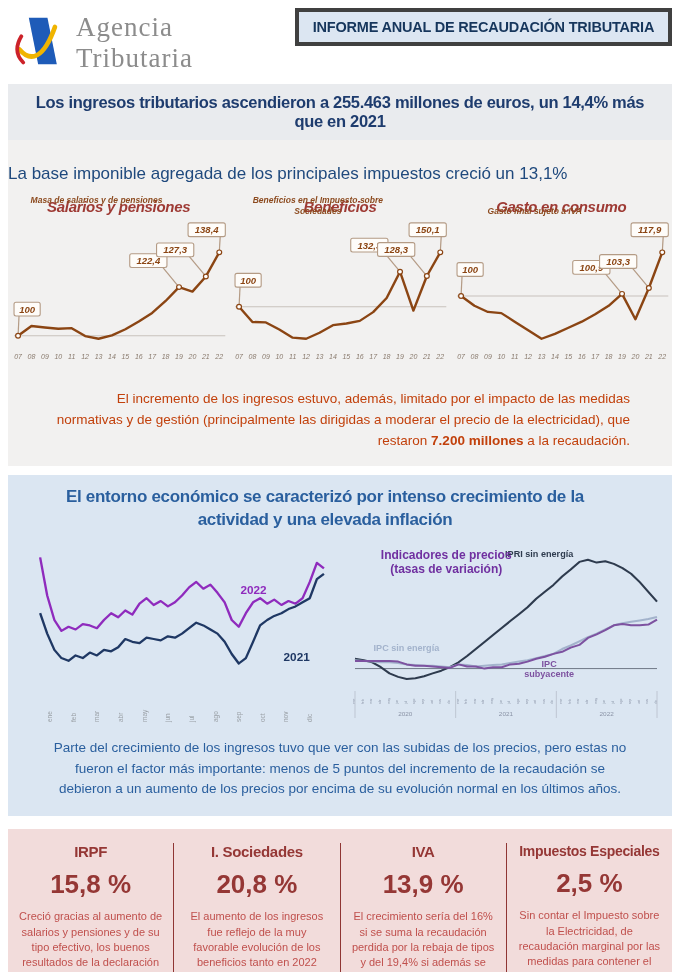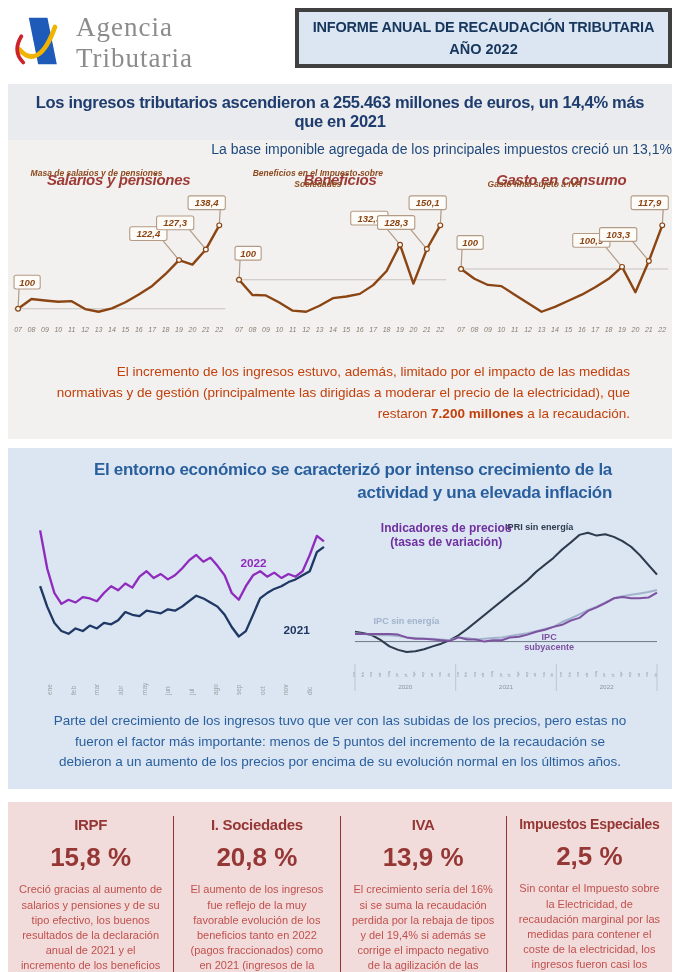--- a/index.html
+++ b/index.html
@@ -13,37 +13,37 @@
   .brand-name{font-family:"Liberation Serif",serif;color:#8c8c8c;font-size:27px;letter-spacing:1px;}
   .title-box{border:4px solid #404040;background:#dce6f2;width:356px;
              padding:7px 8px;text-align:center;color:#16365c;font-weight:bold;}
   .title-box .l1{font-size:14.5px;letter-spacing:-0.2px;}
   .title-box .l2{font-size:14.5px;margin-top:6px;}
 
   
   .panel-gray{margin:4px 8px 0 8px;background:#f2f1f0;padding-bottom:6px;}
   .banner1{background:#e9ebee;color:#1e3c6e;font-weight:bold;font-size:16.5px;
            letter-spacing:-0.3px;text-align:center;padding:9px 18px;}
-  .subtitle{color:#1f497d;font-size:14px;text-align:right;margin-top:1px;}
+  .subtitle{color:#1f497d;font-size:17px;text-align:left;margin-top:24px;}
   .mini-row{display:flex;margin-top:8px;}
   .mini-col{flex:1;position:relative;font-style:italic;}
   .mini-title{color:#9e3a34;font-weight:bold;font-size:15px;text-align:center;
               letter-spacing:-0.3px;margin:6px 0 2px 0;}
   .mini-wrap{position:relative;height:162px;}
   .mini-wrap svg{width:100%;height:100%;display:block;}
   .mini-label{position:absolute;top:3px;left:9%;width:62%;text-align:center;
               color:#8c4a1e;font-weight:bold;font-size:8.5px;line-height:1.25;}
   .mini-col.c3 .mini-label{top:14px;left:5%;width:66%;}
   .para1{color:#c2410c;font-size:13.5px;line-height:1.55;text-align:right;
          padding:10px 42px 8px 42px;margin:0;}
 
   
   .panel-blue{margin:9px 8px 0 8px;background:#dbe6f2;padding-bottom:4px;}
   .banner2{color:#2a5f9e;font-weight:bold;font-size:17px;letter-spacing:-0.3px;
-           text-align:right;padding:11px 60px 2px 30px;line-height:1.35;}
+           text-align:center;padding:11px 60px 2px 30px;line-height:1.35;}
   .big-row{display:flex;margin-top:4px;}
   .big-col{flex:1;position:relative;height:192px;}
   .big-col svg{width:100%;height:100%;display:block;}
   .chart-title{position:absolute;text-align:center;font-weight:bold;color:#7030a0;line-height:1.2;}
   .chart-title .t{font-size:12px;}
   .chart-title .st{font-size:9.5px;}
   .ventas-title{top:4px;left:22%;width:58%;}
   .precios-title{top:10px;left:6%;width:52%;}
   .para2{color:#2a5f9e;font-size:13.5px;line-height:1.55;text-align:center;
          padding:8px 40px 12px 40px;margin:0;}
@@ -69,21 +69,20 @@
         <svg width="56" height="52" viewBox="0 0 60 54">
           <polygon points="18,2 38,2 48,52 28,52" fill="#1e5bb8"></polygon>
           <path d="M8,36 C20,50 34,46 46,12" stroke="#f0b400" stroke-width="5" fill="none" stroke-linecap="round"></path>
           <path d="M10,22 C4,32 4,42 12,50" stroke="#cc2229" stroke-width="4" fill="none" stroke-linecap="round"></path>
         </svg>
       </span>
       <span class="brand-name">Agencia Tributaria</span>
     </div>
     <div class="title-box">
       <div class="l1">INFORME ANUAL DE RECAUDACIÓN TRIBUTARIA</div>
-      <div class="l2">AÑO 2022</div>
     </div>
   </div>
 
   <div class="panel-gray">
     <div class="banner1">Los ingresos tributarios ascendieron a 255.463 millones de euros, un 14,4% más que en 2021</div>
     <div class="subtitle">La base imponible agregada de los principales impuestos creció un 13,1%</div>
 
     <div class="mini-row">
       <div class="mini-col c1">
         <div class="mini-title">Salarios y pensiones</div>

